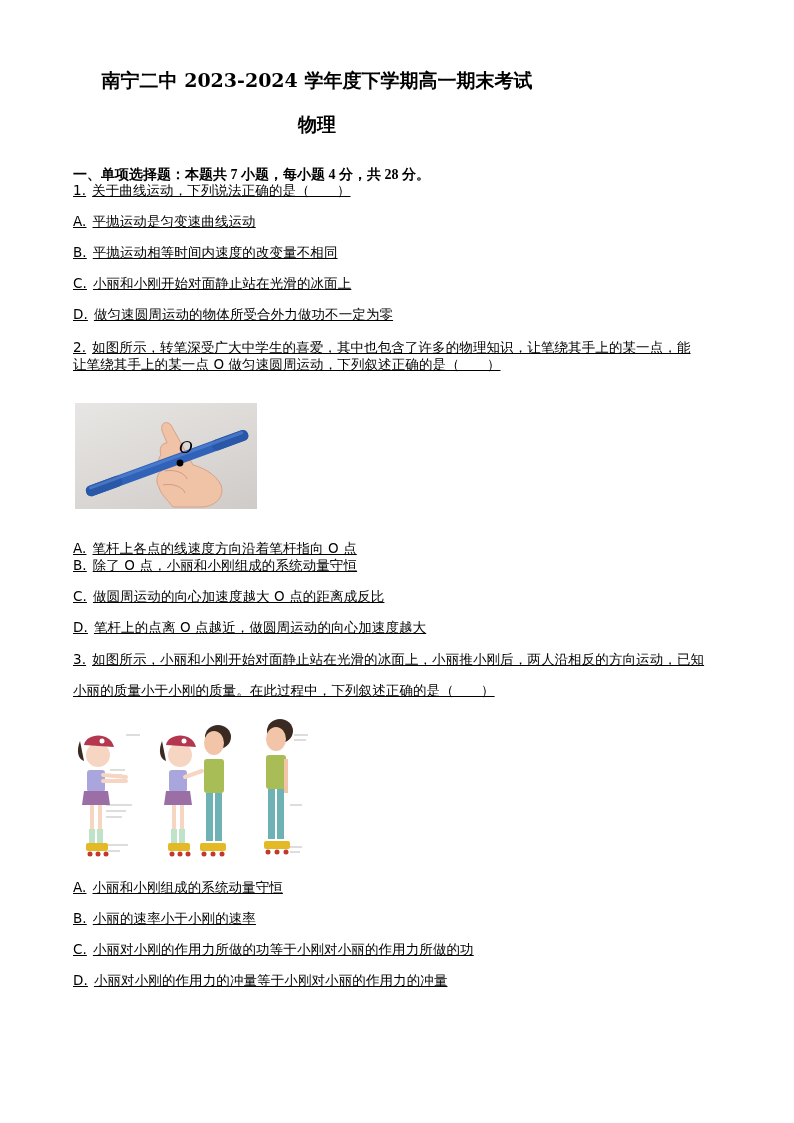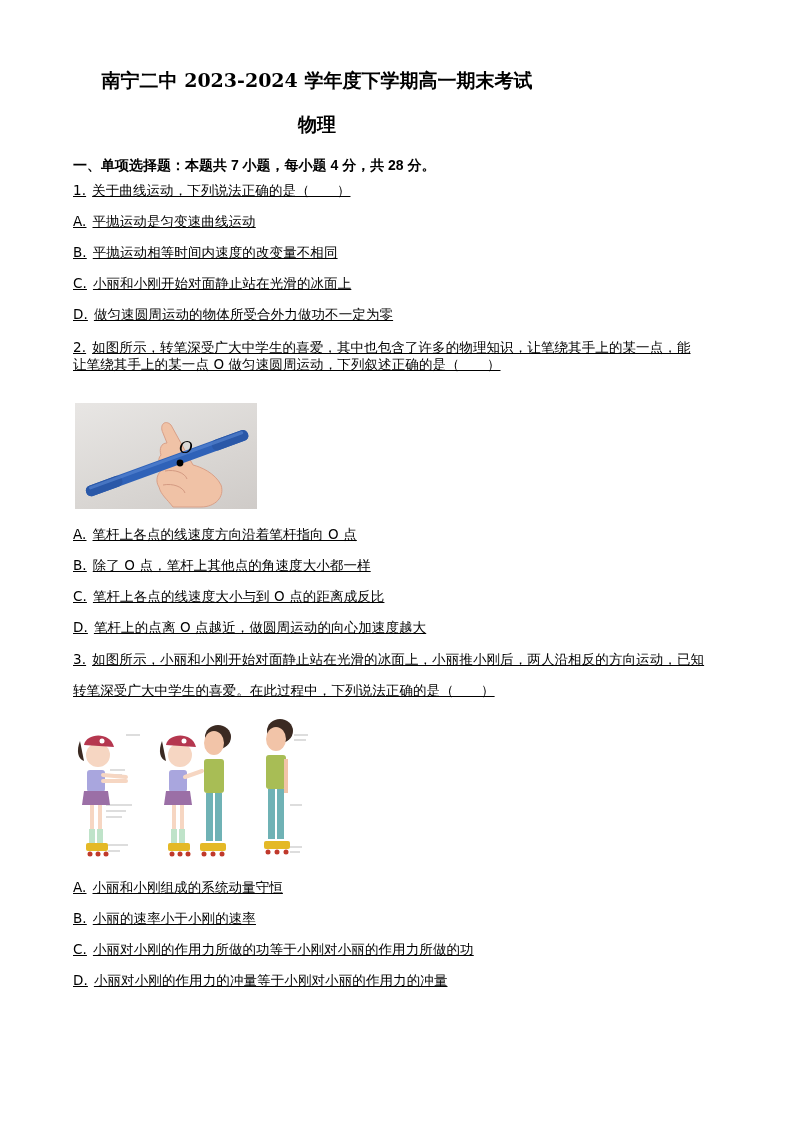--- a/index.html
+++ b/index.html
@@ -2,22 +2,22 @@
 <html><head>
 <meta charset="utf-8">
 <style>
   html, body { margin: 0; padding: 0; background: #ffffff; }
   body { width: 794px; height: 1123px; position: relative; overflow: hidden;
          font-family: "DejaVu Sans", "Liberation Sans", sans-serif; color: #000; }
   .title { position: absolute; left: 0; width: 634px; text-align: center;
            font-family: "DejaVu Serif", "Liberation Serif", serif; font-weight: bold; }
   .t1 { top: 68px; font-size: 19px; }
   .t2 { top: 112px; font-size: 19px; }
-  .section { position: absolute; left: 73px; top: 157px; font-size: 14px; font-weight: bold;
-             font-family: Liberation Sans, sans-serif; }
+  .section { position: absolute; left: 73px; top: 166px; font-size: 14px; font-weight: bold;
+             font-family: Liberation Serif, serif; }
   .line { position: absolute; left: 73px; font-size: 13.5px; white-space: nowrap; letter-spacing: 0.1px; text-decoration: underline; }
   .line .num { margin-right: 6px; }
   .fig { position: absolute; overflow: hidden; }
   .fig-pen { left: 75px; top: 403px; width: 182px; height: 106px; background: linear-gradient(160deg, #e8e6e4 0%, #d9d6d3 60%, #cfcbc8 100%); }
   .fig-skate { left: 70px; top: 715px; width: 240px; height: 150px; background: #fff; }
 </style>
 </head>
 <body>
 
 <div>
@@ -60,37 +60,37 @@
         <rect x="6" y="55" width="38" height="11" rx="5" fill="#2a58a8"></rect>
         <rect x="140" y="55" width="38" height="11" rx="5" fill="#2a58a8"></rect>
         <rect x="10" y="56" width="164" height="3" rx="1.5" fill="#5b88d4" opacity="0.6"></rect>
       </g>
 
       <circle cx="105" cy="60" r="3.4" fill="#000"></circle>
       <text x="104" y="50" font-family="DejaVu Serif, serif" font-style="italic" font-size="17" fill="#000">O</text>
     </svg>
   </div>
 
-  <div class="line" style="top:526px">
+  <div class="line" style="top:540px">
     <span class="num">A.</span><span>笔杆上各点的线速度方向沿着笔杆指向 O 点</span>
   </div>
   <div class="line" style="top:557px">
-    <span class="num">B.</span><span>除了 O 点，笔杆上其他点的角速度大小都一样</span>
+    <span class="num">B.</span><span>除了 O 点，小丽和小刚组成的系统动量守恒</span>
   </div>
   <div class="line" style="top:588px">
-    <span class="num">C.</span><span>笔杆上各点的线速度大小与到 O 点的距离成反比</span>
+    <span class="num">C.</span><span>做圆周运动的向心加速度越大 O 点的距离成反比</span>
   </div>
   <div class="line" style="top:619px">
     <span class="num">D.</span><span>笔杆上的点离 O 点越近，做圆周运动的向心加速度越大</span>
   </div>
 
   <div class="line" style="top:651px">
     <span class="num">3.</span><span>如图所示，小丽和小刚开始对面静止站在光滑的冰面上，小丽推小刚后，两人沿相反的方向运动，已知</span>
   </div>
-  <div class="line" style="top:682px">转笔深受广大中学生的喜爱。在此过程中，下列说法正确的是（　　）</div>
+  <div class="line" style="top:682px">小丽的质量小于小刚的质量。在此过程中，下列叙述正确的是（　　）</div>
 
   <div class="fig fig-skate">
     <svg width="240" height="150" viewBox="0 0 240 150">
 
       <g stroke="#bbbbbb" stroke-width="1">
         <line x1="56" y1="20" x2="70" y2="20"></line>
         <line x1="40" y1="55" x2="55" y2="55"></line>
           <line x1="42" y1="60" x2="52" y2="60"></line>
         <line x1="36" y1="90" x2="62" y2="90"></line>
           <line x1="36" y1="96" x2="56" y2="96"></line>

